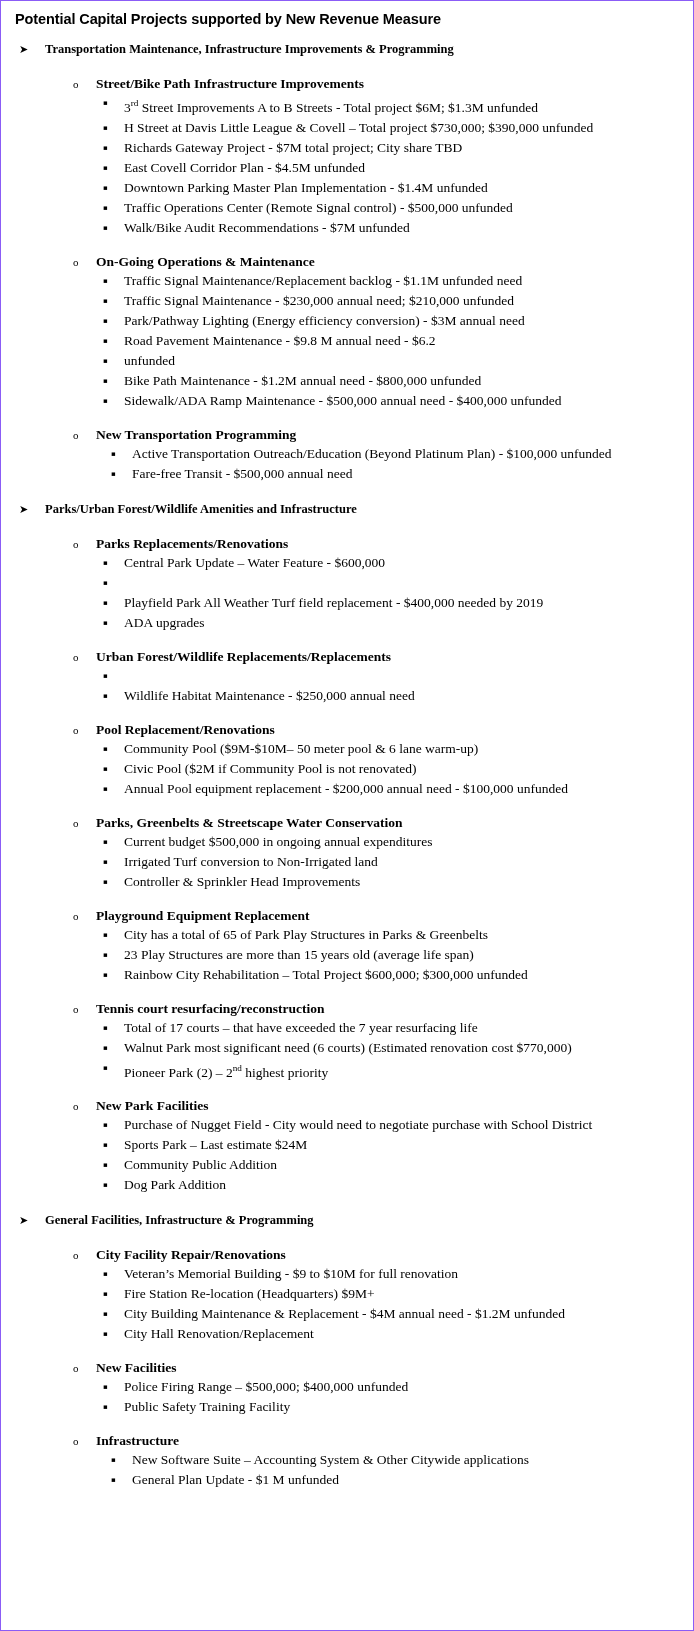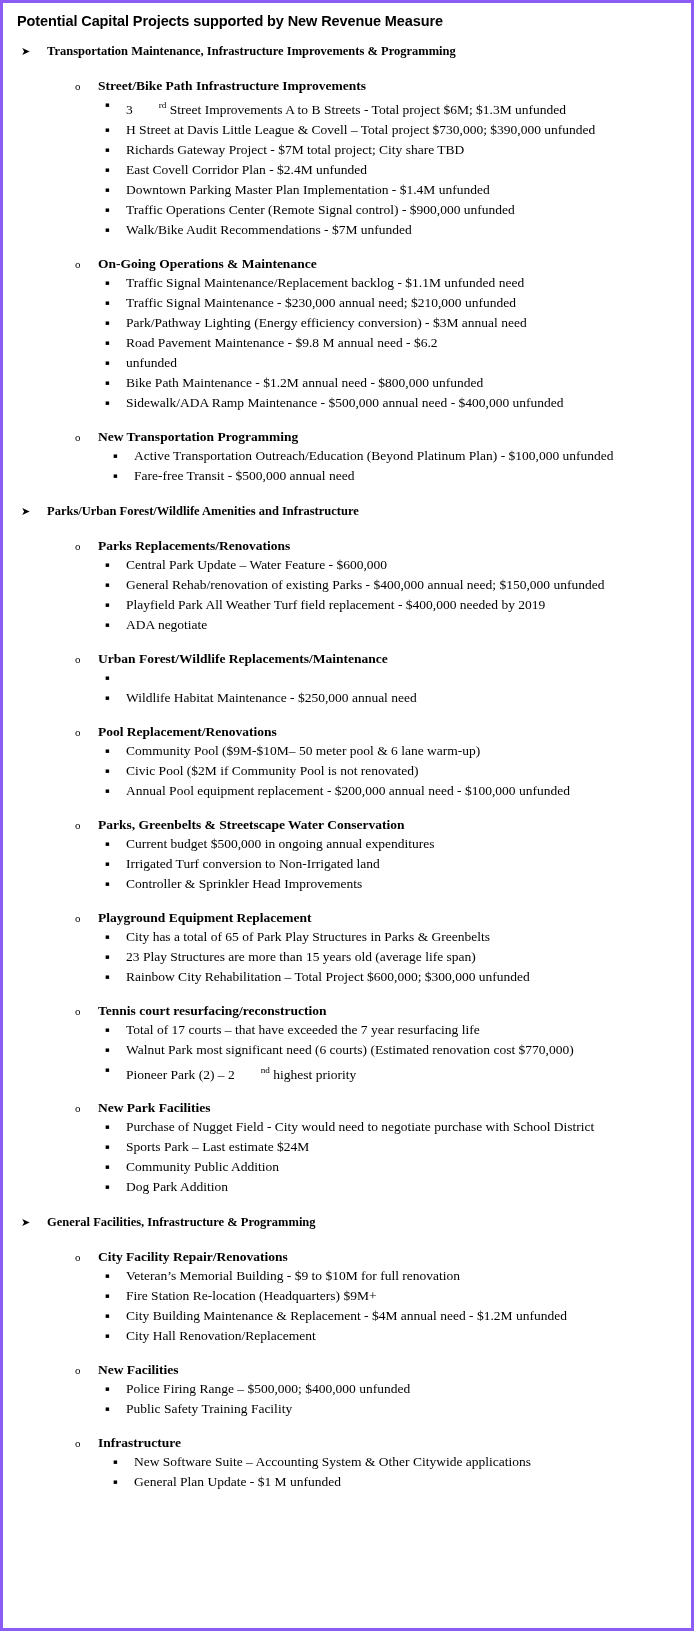--- a/index.html
+++ b/index.html
@@ -12,21 +12,21 @@
     min-height: 1631px;
     font-family: "Liberation Serif", serif;
     color: #000000;
     position: relative;
   }
   .page {
     box-sizing: border-box;
     width: 694px;
     min-height: 1631px;
     padding: 8px 10px 10px 10px;
-    border: 3px solid #8b5cf6;
+    border: 1px solid #8b5cf6;
     background: #ffffff;
   }
   .doc-title {
     font-family: "Liberation Sans", sans-serif;
     font-weight: bold;
     font-size: 14.5px;
     margin: 2px 0 14px 4px;
     letter-spacing: -0.1px;
   }
 
@@ -90,21 +90,21 @@
   }
   .l3 .text {
     font-family: "Liberation Serif", serif;
     font-size: 13.5px;
     line-height: 20px;
   }
   .l3.indent-more { padding-left: 100px; }
   .gap-md { height: 15px; }
   .gap-lg { height: 17px; }
 
-  sup { font-size: 0.68em; vertical-align: super; margin-left: 26px; }
+  sup { font-size: 0.68em; vertical-align: super; }
 </style>
 </head>
 <body>
 
 <div class="page">
 
   <div class="doc-title">Potential Capital Projects supported by New Revenue Measure</div>
 
   <div class="l1">
     <span class="marker">➤</span>
@@ -123,29 +123,29 @@
   <div class="l3">
     <span class="marker">▪</span>
     <span class="text">H Street at Davis Little League &amp; Covell – Total project $730,000; $390,000 unfunded</span>
   </div>
   <div class="l3">
     <span class="marker">▪</span>
     <span class="text">Richards Gateway Project - $7M total project; City share TBD</span>
   </div>
   <div class="l3">
     <span class="marker">▪</span>
-    <span class="text">East Covell Corridor Plan - $2.4M unfunded</span>
+    <span class="text">East Covell Corridor Plan - $4.5M unfunded</span>
   </div>
   <div class="l3">
     <span class="marker">▪</span>
     <span class="text">Downtown Parking Master Plan Implementation - $1.4M unfunded</span>
   </div>
   <div class="l3">
     <span class="marker">▪</span>
-    <span class="text">Traffic Operations Center (Remote Signal control) - $900,000 unfunded</span>
+    <span class="text">Traffic Operations Center (Remote Signal control) - $500,000 unfunded</span>
   </div>
   <div class="l3">
     <span class="marker">▪</span>
     <span class="text">Walk/Bike Audit Recommendations - $7M unfunded</span>
   </div>
 
   <div class="gap-md"></div>
 
   <div class="l2">
     <span class="marker">o</span>
@@ -206,36 +206,35 @@
   <div class="l2">
     <span class="marker">o</span>
     <span class="text">Parks Replacements/Renovations</span>
   </div>
   <div class="l3">
     <span class="marker">▪</span>
     <span class="text">Central Park Update – Water Feature - $600,000</span>
   </div>
   <div class="l3">
     <span class="marker">▪</span>
-    <span class="text">General Rehab/renovation of existing Parks - $400,000 annual need; $150,000 unfunded</span>
   </div>
   <div class="l3">
     <span class="marker">▪</span>
     <span class="text">Playfield Park All Weather Turf field replacement - $400,000 needed by 2019</span>
   </div>
   <div class="l3">
     <span class="marker">▪</span>
-    <span class="text">ADA negotiate</span>
-  </div>
-
-  <div class="gap-md"></div>
-
-  <div class="l2">
-    <span class="marker">o</span>
-    <span class="text">Urban Forest/Wildlife Replacements/Maintenance</span>
+    <span class="text">ADA upgrades</span>
+  </div>
+
+  <div class="gap-md"></div>
+
+  <div class="l2">
+    <span class="marker">o</span>
+    <span class="text">Urban Forest/Wildlife Replacements/Replacements</span>
   </div>
   <div class="l3">
     <span class="marker">▪</span>
   </div>
   <div class="l3">
     <span class="marker">▪</span>
     <span class="text">Wildlife Habitat Maintenance - $250,000 annual need</span>
   </div>
 
   <div class="gap-md"></div>

